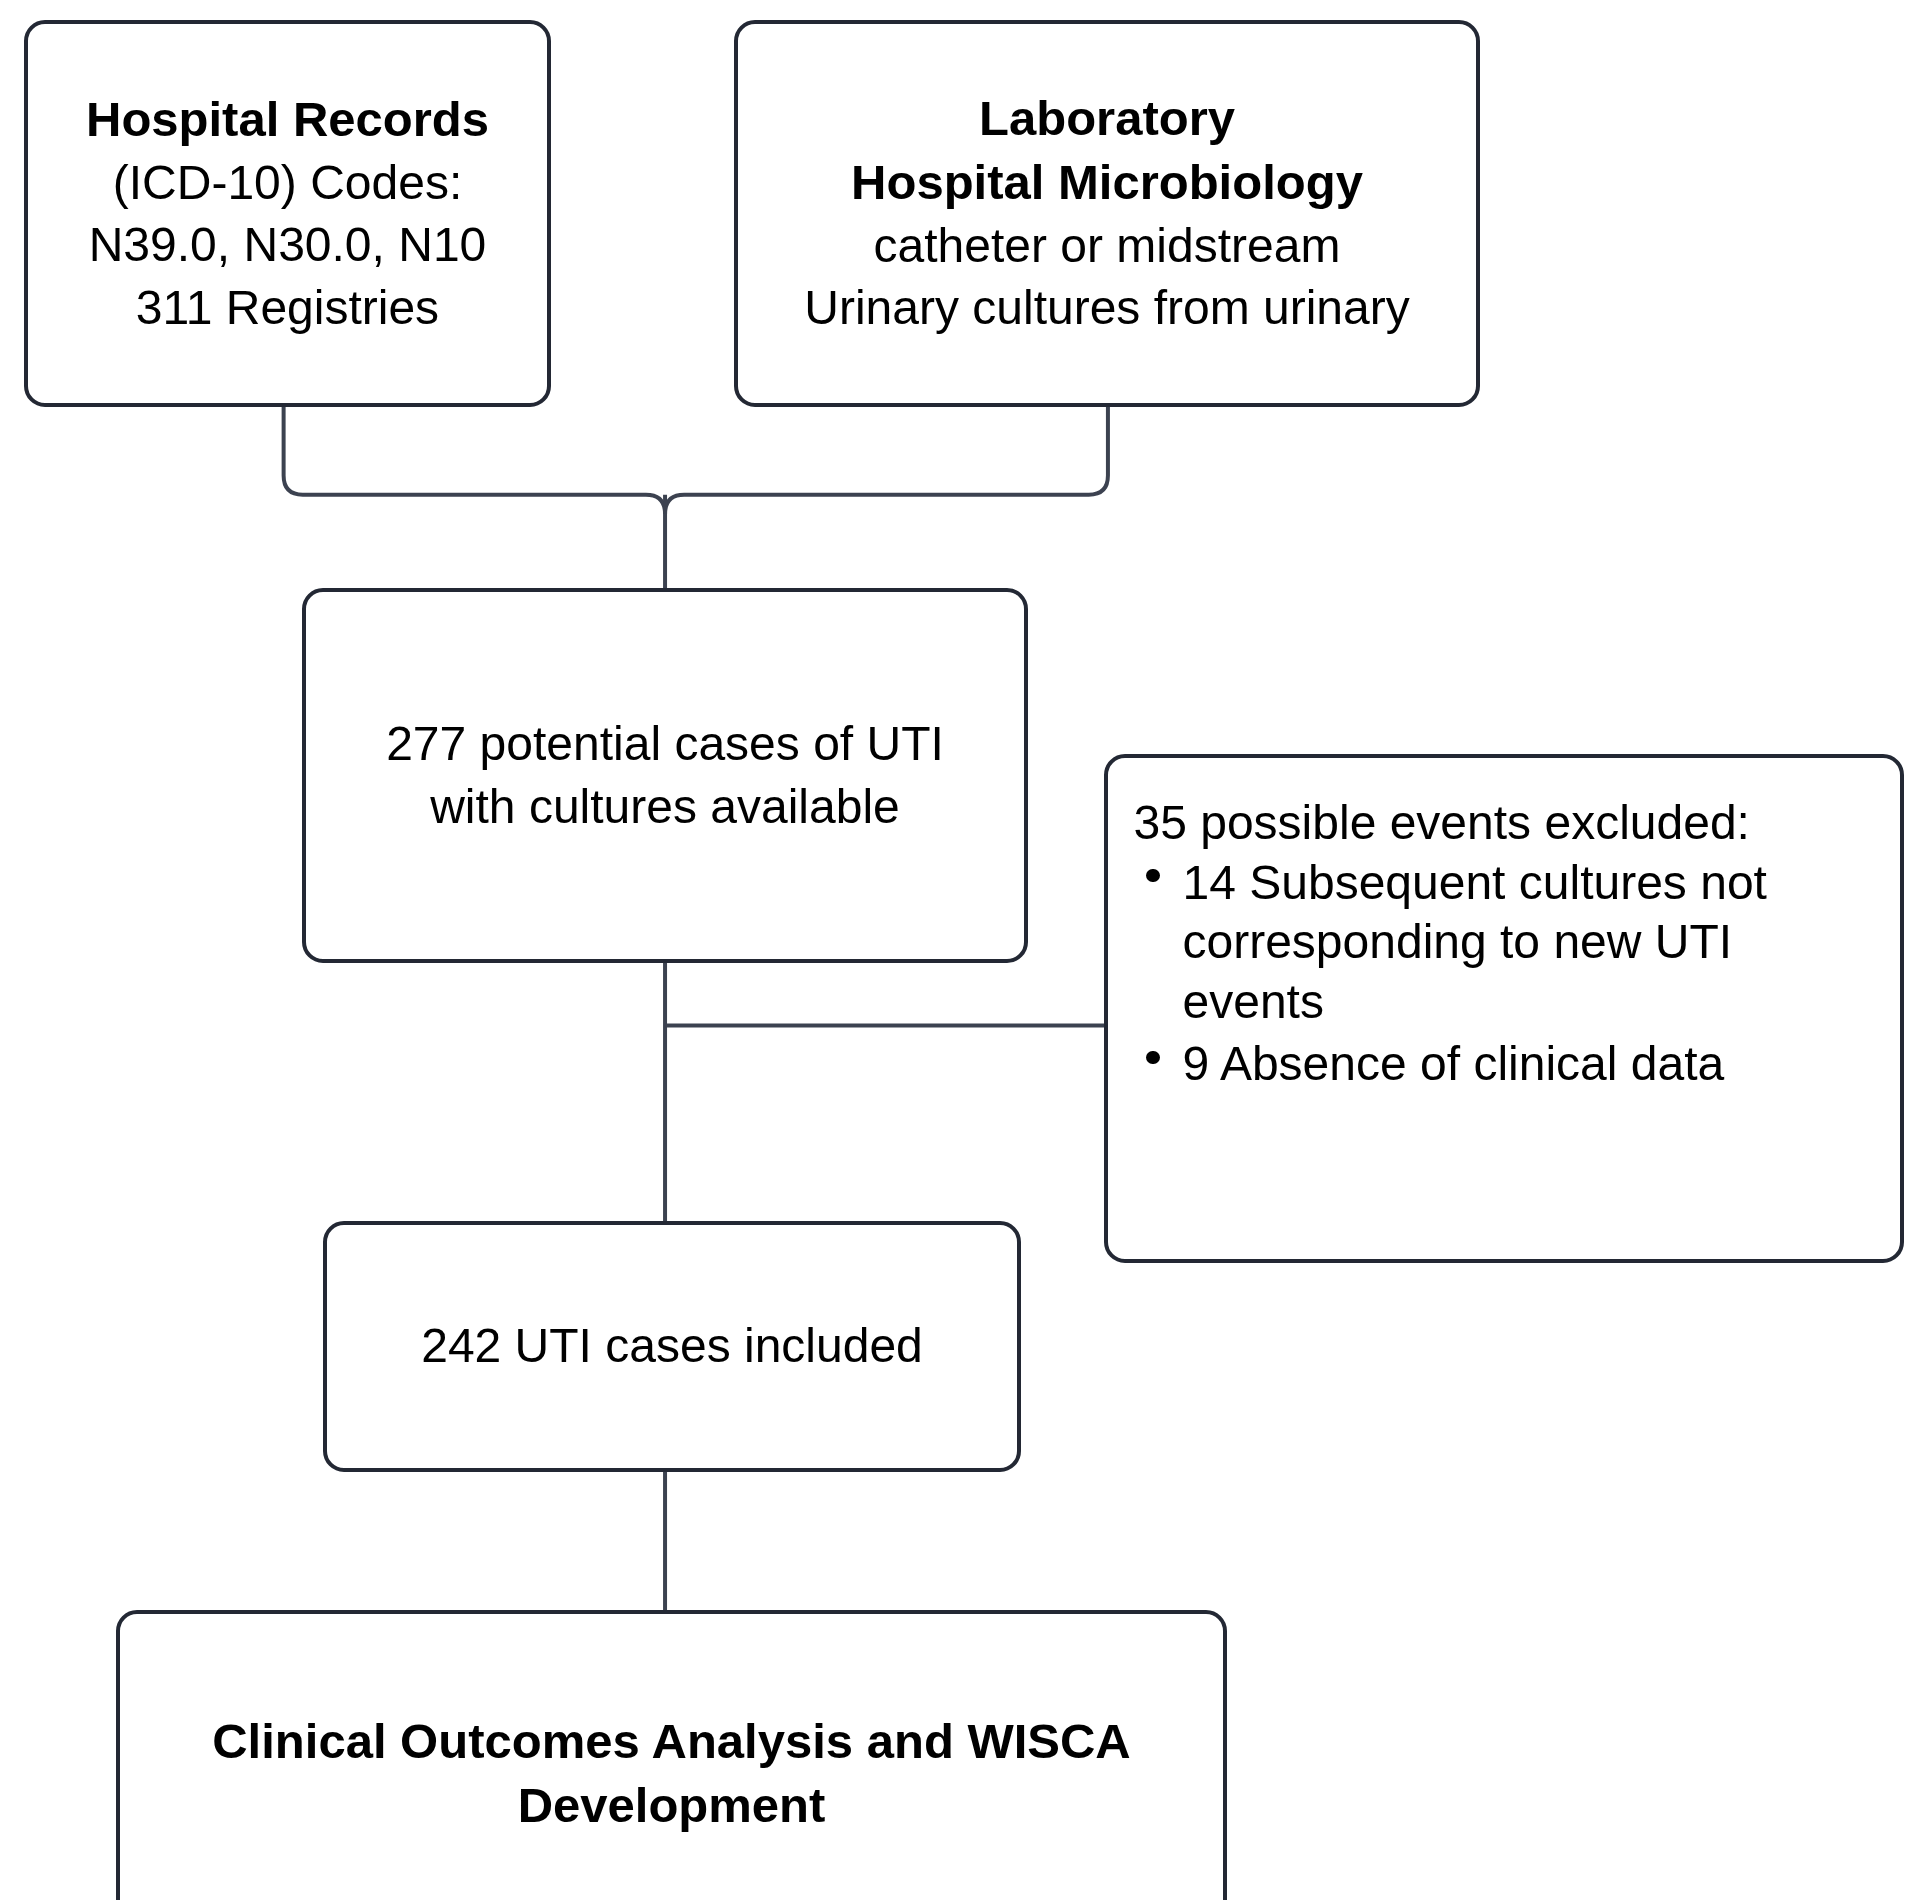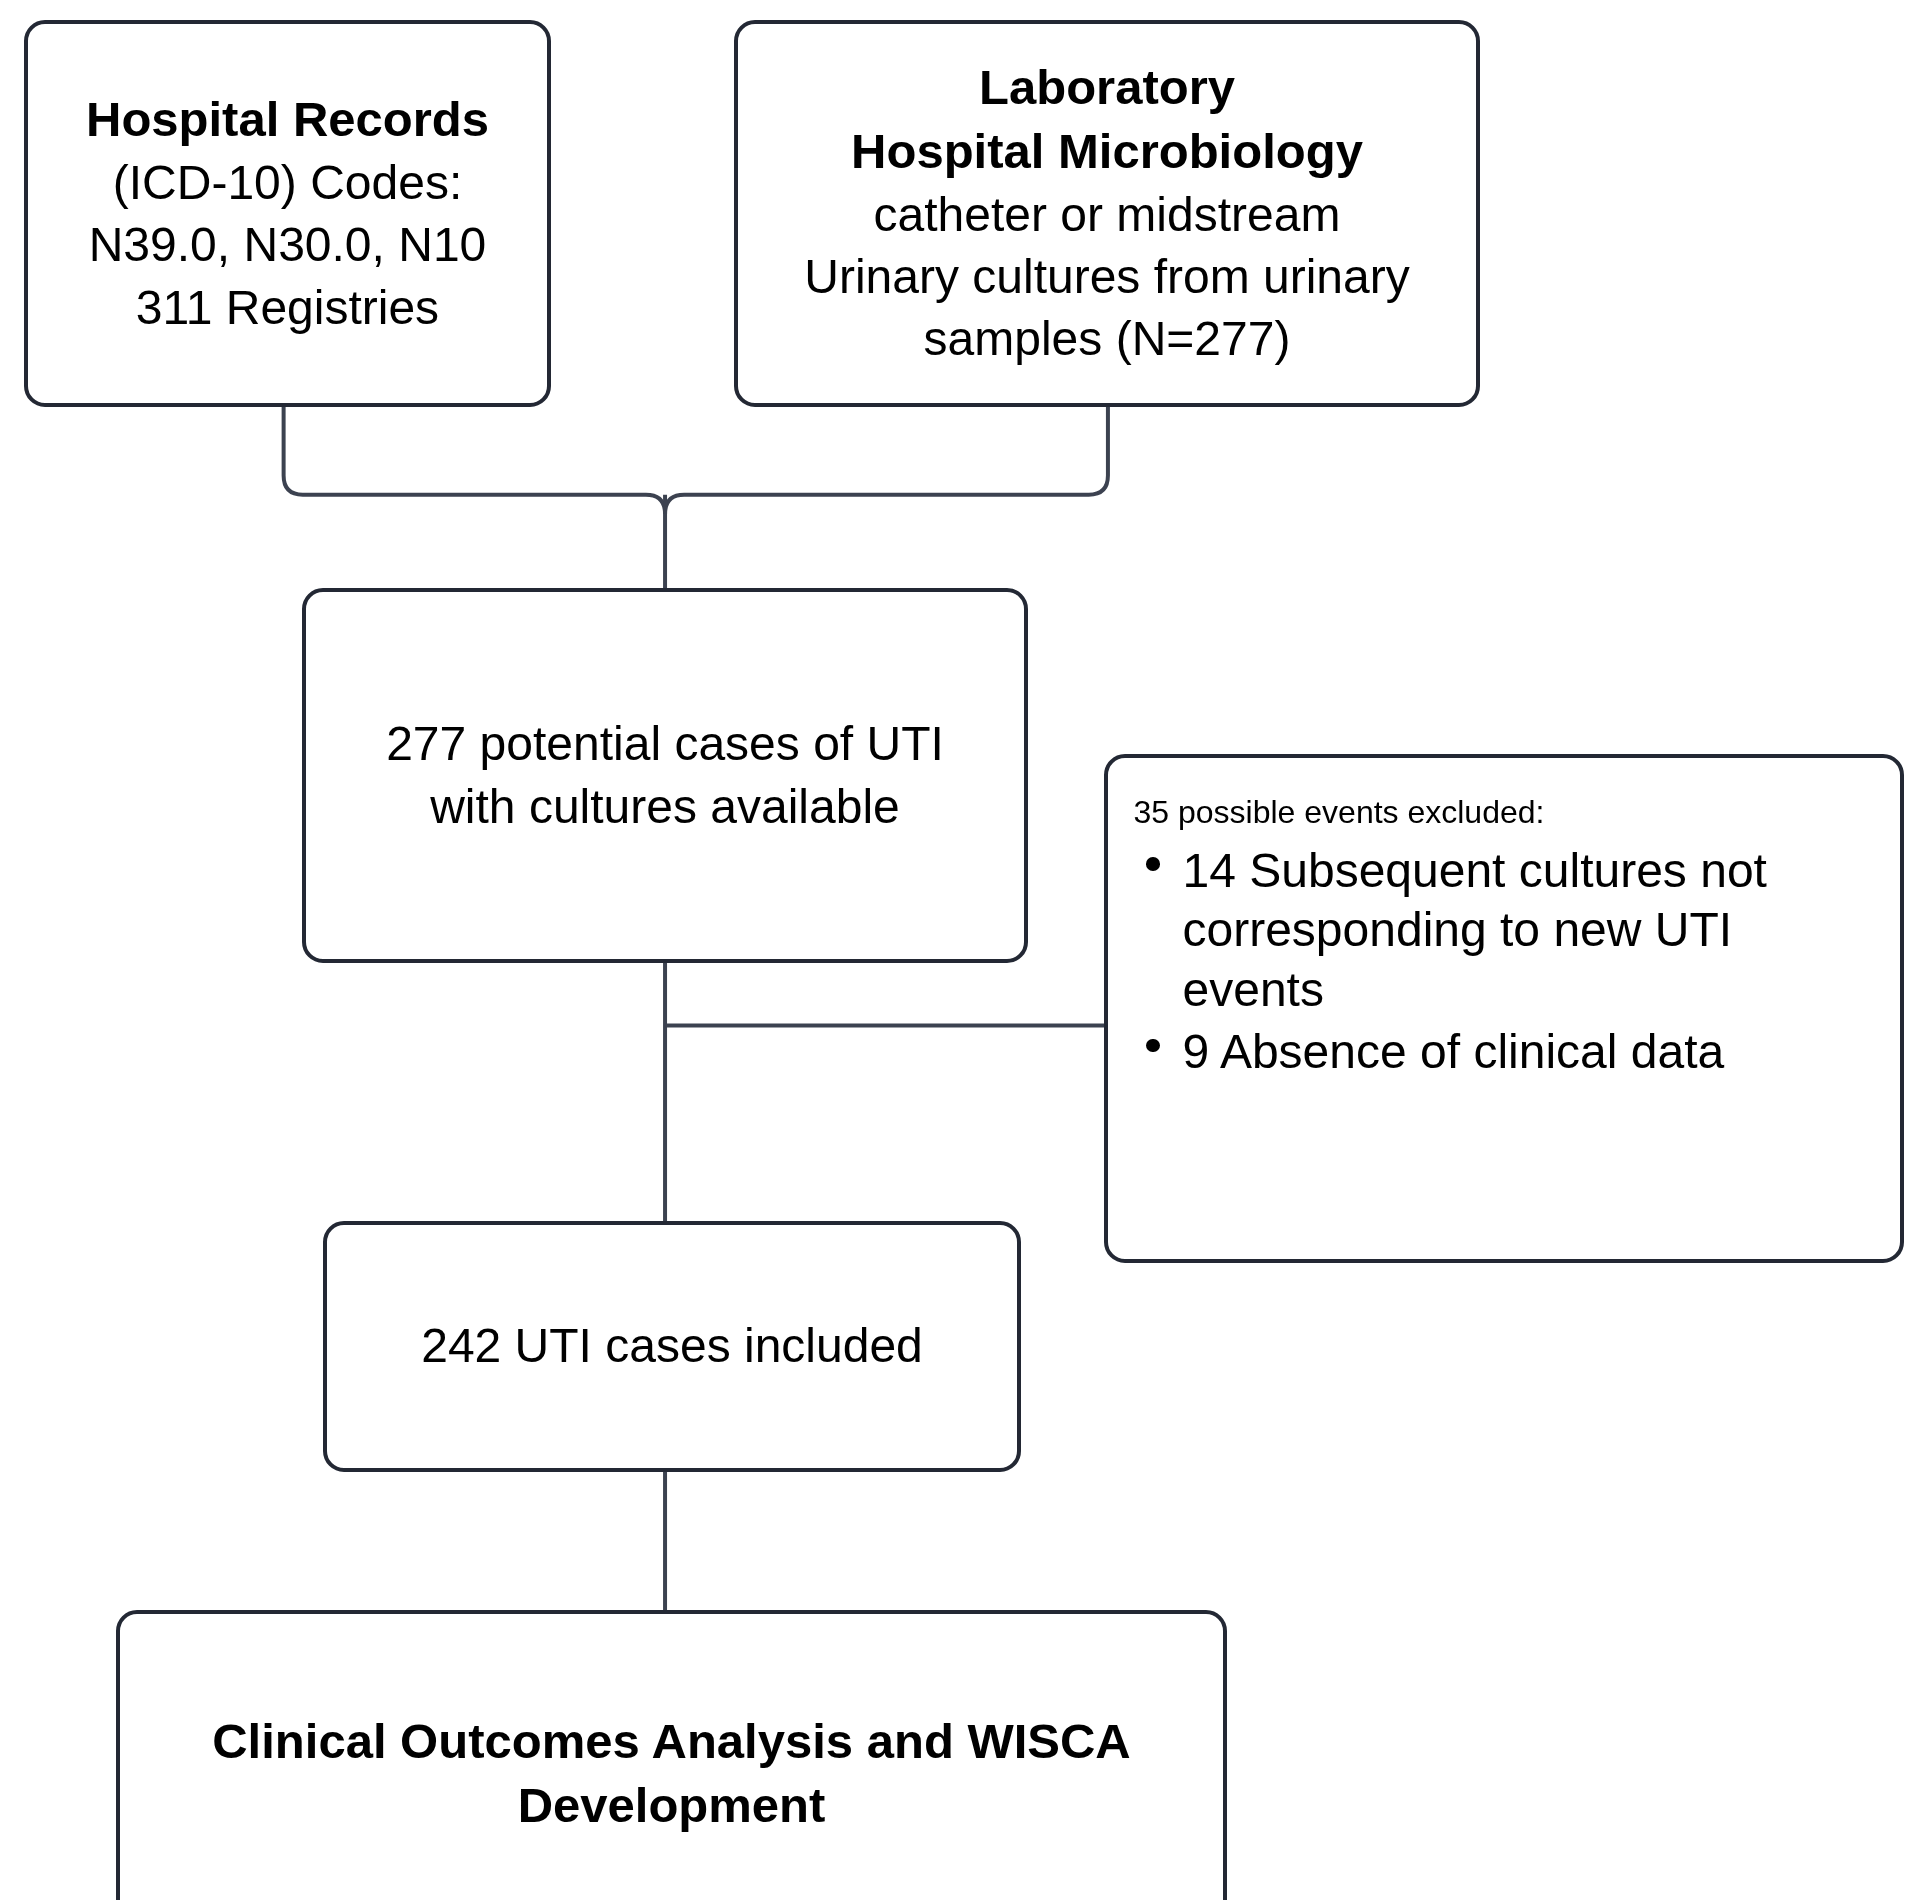--- a/index.html
+++ b/index.html
@@ -44,24 +44,24 @@
   
   #node-exclusions {
     align-items: flex-start;
     justify-content: flex-start;
     text-align: left;
   }
   #node-exclusions .inner {
     padding: 35px 24px 0 25.5px;
   }
   #node-exclusions .head {
-    font-size: 32px;
+    font-size: 48px;
     line-height: 1.24;
     display: block;
-    margin-bottom: 8px;
+    margin-bottom: 0;
   }
   ul.bullets {
     list-style: none;
     margin: 0;
     padding: 0;
   }
   ul.bullets li {
     font-size: 48px;
     line-height: 1.24;
     position: relative;
@@ -121,21 +121,20 @@
       <span class="ln t-body">311 Registries</span>
     </div>
   </div>
 
   <div class="node" id="node-microbiology-lab" style="left:734px; top:20px; width:746px; height:387px;">
     <div class="inner">
       <span class="ln t-main bold">Laboratory</span>
       <span class="ln t-main bold">Hospital Microbiology</span>
       <span class="ln t-body">catheter or midstream</span>
       <span class="ln t-body">Urinary cultures from urinary</span>
-      <span class="ln t-body">samples (N=277)</span>
     </div>
   </div>
 
   <div class="node" id="node-potential-cases" style="left:302px; top:588px; width:726px; height:375px;">
     <div class="inner">
       <span class="ln t-body">277 potential cases of UTI</span>
       <span class="ln t-body">with cultures available</span>
     </div>
   </div>
 

